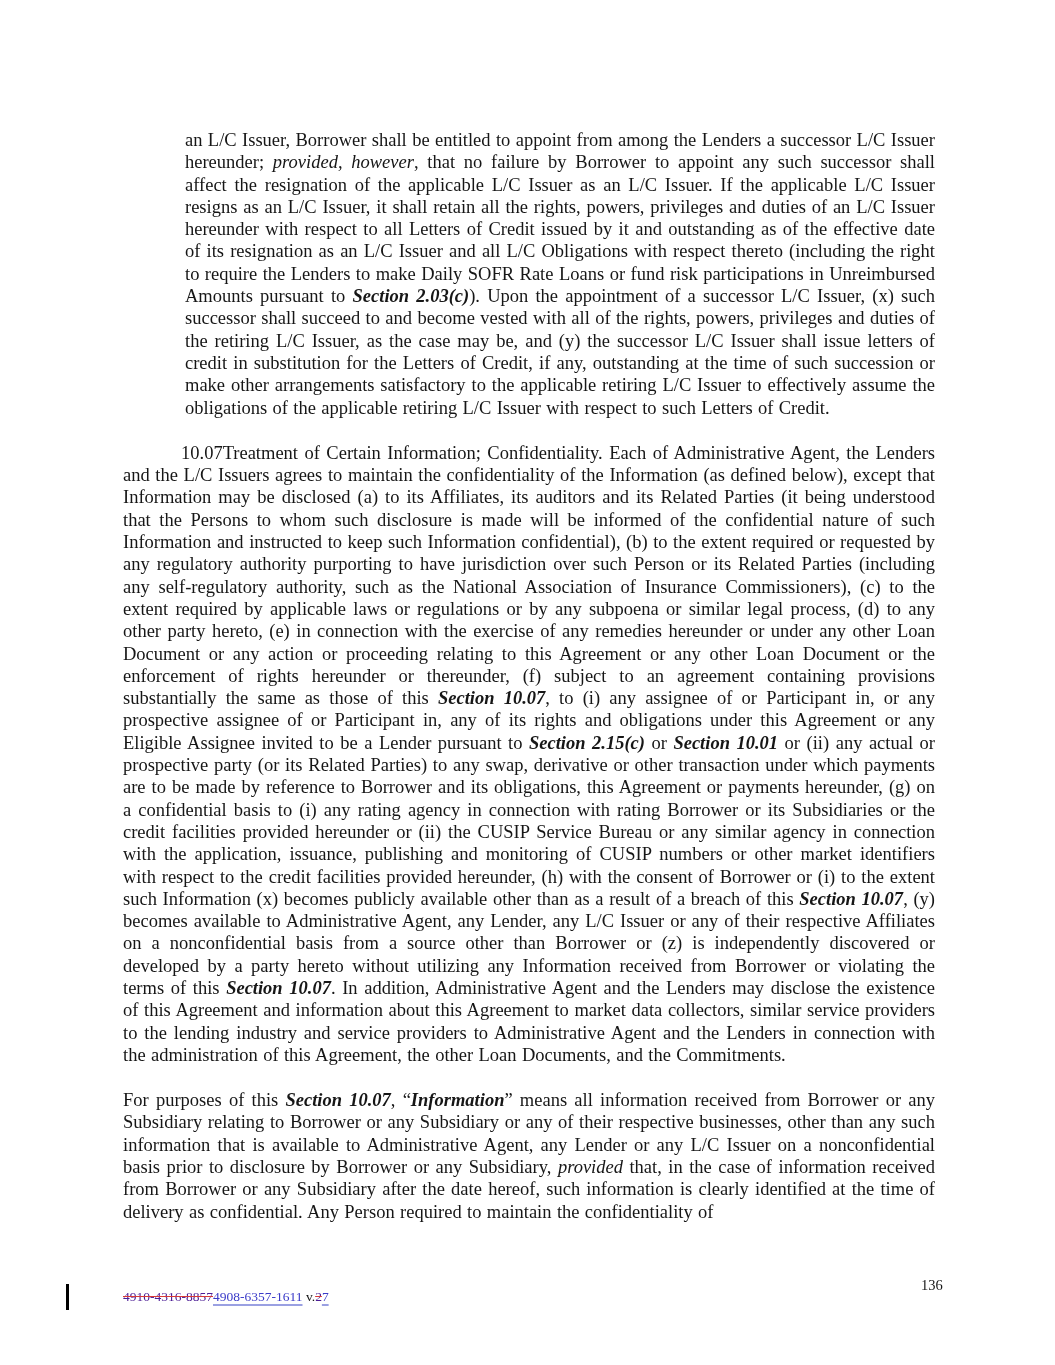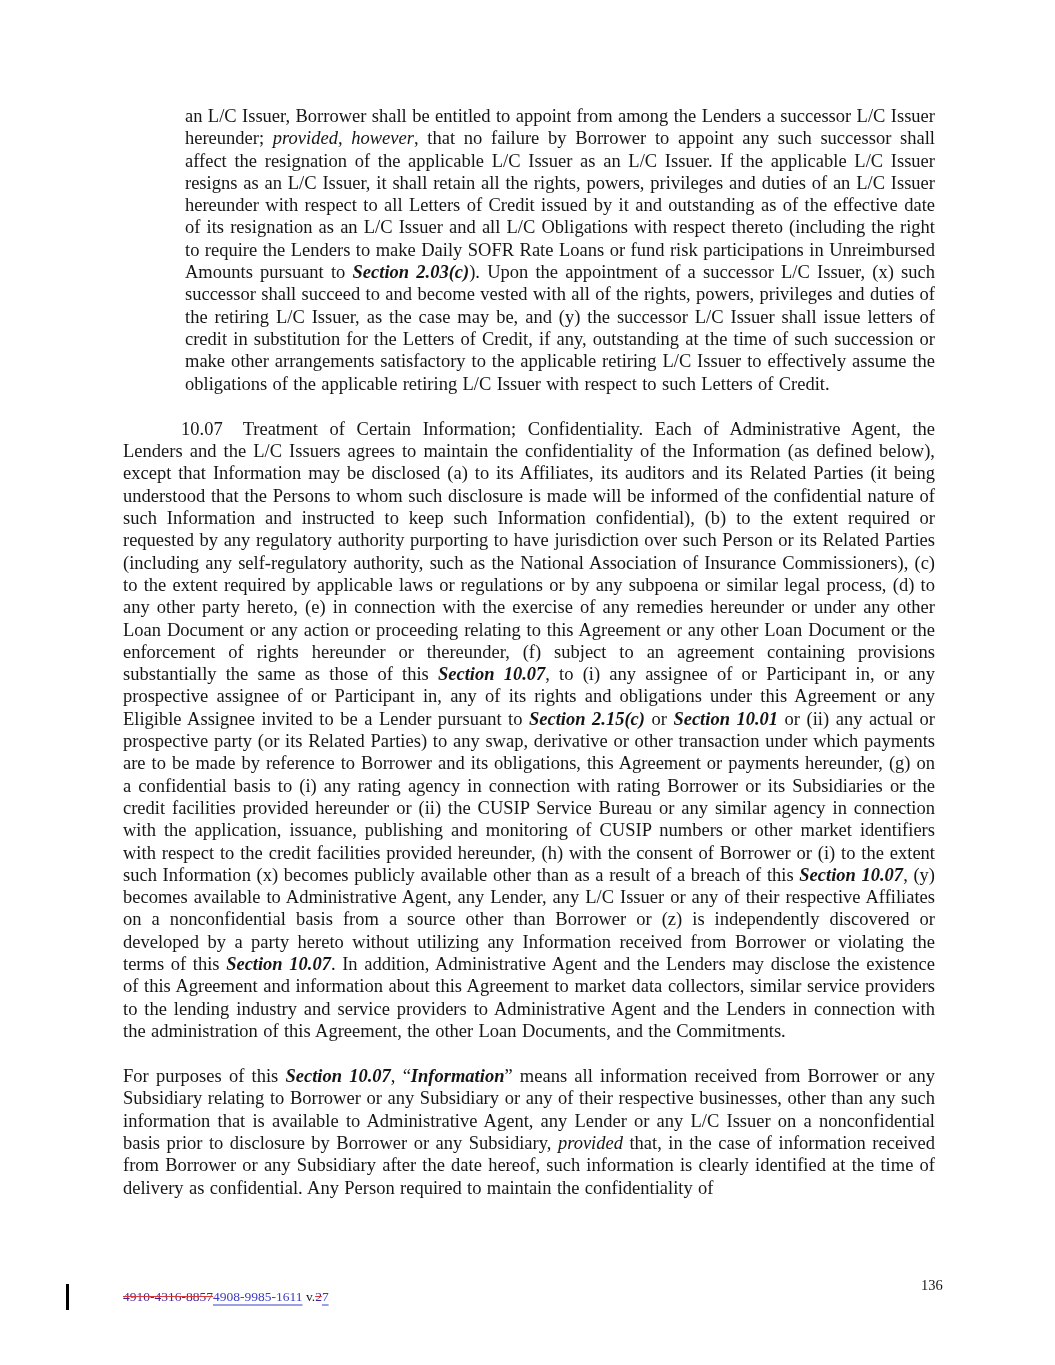--- a/index.html
+++ b/index.html
@@ -8,42 +8,42 @@
     width: 1055px;
     height: 1365px;
     background: #ffffff;
     font-family: "Liberation Serif", serif;
     color: #161616;
     overflow: hidden;
   }
   .content {
     position: absolute;
     left: 123px;
-    top: 105px;
+    top: 129px;
     width: 812px;
   }
   .para {
     margin: 0 0 23px 0;
     font-size: 18.5px;
     line-height: 22.3px;
     text-align: justify;
     word-spacing: 0.04em;
   }
   .para.blockquote {
     margin-left: 62px;
     width: 750px;
   }
   .para.body-indent {
     text-indent: 58px;
   }
   
   .seg-i  { font-style: italic; }
   .seg-b  { font-weight: normal; margin-top: 28px; }
   .seg-bi { font-weight: bold; font-style: italic; }
-  .seg-num { margin-right: 20px; }
+  .seg-num { }
   .seg-del {
     color: #4c1d95;
     text-decoration: line-through;
     text-decoration-color: #d93a35;
   }
   .seg-ins {
     color: #3a3ac8;
     text-decoration: underline;
     text-decoration-color: #9aa0e2;
     text-decoration-thickness: 2px;
@@ -81,17 +81,17 @@
   <div class="content">
     <p class="para blockquote"><span>an L/C Issuer, Borrower shall be entitled to appoint from among the Lenders a successor L/C Issuer hereunder; </span><span class="seg-i">provided, however</span><span>, that no failure by Borrower to appoint any such successor shall affect the resignation of the applicable L/C Issuer as an L/C Issuer. If the applicable L/C Issuer resigns as an L/C Issuer, it shall retain all the rights, powers, privileges and duties of an L/C Issuer hereunder with respect to all Letters of Credit issued by it and outstanding as of the effective date of its resignation as an L/C Issuer and all L/C Obligations with respect thereto (including the right to require the Lenders to make Daily SOFR Rate Loans or fund risk participations in Unreimbursed Amounts pursuant to </span><span class="seg-bi">Section 2.03(c)</span><span>). Upon the appointment of a successor L/C Issuer, (x) such successor shall succeed to and become vested with all of the rights, powers, privileges and duties of the retiring L/C Issuer, as the case may be, and (y) the successor L/C Issuer shall issue letters of credit in substitution for the Letters of Credit, if any, outstanding at the time of such succession or make other arrangements satisfactory to the applicable retiring L/C Issuer to effectively assume the obligations of the applicable retiring L/C Issuer with respect to such Letters of Credit.</span></p>
 
     <p class="para body-indent"><span class="seg-num">10.07</span><span class="seg-b">Treatment of Certain Information; Confidentiality</span><span>. Each of Administrative Agent, the Lenders and the L/C Issuers agrees to maintain the confidentiality of the Information (as defined below), except that Information may be disclosed (a) to its Affiliates, its auditors and its Related Parties (it being understood that the Persons to whom such disclosure is made will be informed of the confidential nature of such Information and instructed to keep such Information confidential), (b) to the extent required or requested by any regulatory authority purporting to have jurisdiction over such Person or its Related Parties (including any self-regulatory authority, such as the National Association of Insurance Commissioners), (c) to the extent required by applicable laws or regulations or by any subpoena or similar legal process, (d) to any other party hereto, (e) in connection with the exercise of any remedies hereunder or under any other Loan Document or any action or proceeding relating to this Agreement or any other Loan Document or the enforcement of rights hereunder or thereunder, (f) subject to an agreement containing provisions substantially the same as those of this </span><span class="seg-bi">Section 10.07</span><span>, to (i) any assignee of or Participant in, or any prospective assignee of or Participant in, any of its rights and obligations under this Agreement or any Eligible Assignee invited to be a Lender pursuant to </span><span class="seg-bi">Section 2.15(c)</span><span> or </span><span class="seg-bi">Section 10.01</span><span> or (ii) any actual or prospective party (or its Related Parties) to any swap, derivative or other transaction under which payments are to be made by reference to Borrower and its obligations, this Agreement or payments hereunder, (g) on a confidential basis to (i) any rating agency in connection with rating Borrower or its Subsidiaries or the credit facilities provided hereunder or (ii) the CUSIP Service Bureau or any similar agency in connection with the application, issuance, publishing and monitoring of CUSIP numbers or other market identifiers with respect to the credit facilities provided hereunder, (h) with the consent of Borrower or (i) to the extent such Information (x) becomes publicly available other than as a result of a breach of this </span><span class="seg-bi">Section 10.07</span><span>, (y) becomes available to Administrative Agent, any Lender, any L/C Issuer or any of their respective Affiliates on a nonconfidential basis from a source other than Borrower or (z) is independently discovered or developed by a party hereto without utilizing any Information received from Borrower or violating the terms of this </span><span class="seg-bi">Section 10.07</span><span>. In addition, Administrative Agent and the Lenders may disclose the existence of this Agreement and information about this Agreement to market data collectors, similar service providers to the lending industry and service providers to Administrative Agent and the Lenders in connection with the administration of this Agreement, the other Loan Documents, and the Commitments.</span></p>
 
     <p class="para"><span>For purposes of this </span><span class="seg-bi">Section 10.07</span><span>, “</span><span class="seg-bi">Information</span><span>” means all information received from Borrower or any Subsidiary relating to Borrower or any Subsidiary or any of their respective businesses, other than any such information that is available to Administrative Agent, any Lender or any L/C Issuer on a nonconfidential basis prior to disclosure by Borrower or any Subsidiary, </span><span class="seg-i">provided</span><span> that, in the case of information received from Borrower or any Subsidiary after the date hereof, such information is clearly identified at the time of delivery as confidential. Any Person required to maintain the confidentiality of</span></p>
   </div>
 
   <div class="change-bar"></div>
 
-  <div class="footer-doc-id"><span class="seg-del">4910-4316-8857</span><span class="seg-ins">4908-9985-1611</span><span> v.</span><span class="seg-del">2</span><span class="seg-ins">7</span></div>
+  <div class="footer-doc-id"><span class="seg-del">4910-4316-8857</span><span class="seg-ins">4908-6357-1611</span><span> v.</span><span class="seg-del">2</span><span class="seg-ins">7</span></div>
 
   <div class="page-number">136</div>
 
 </div>
 
 </body></html>

